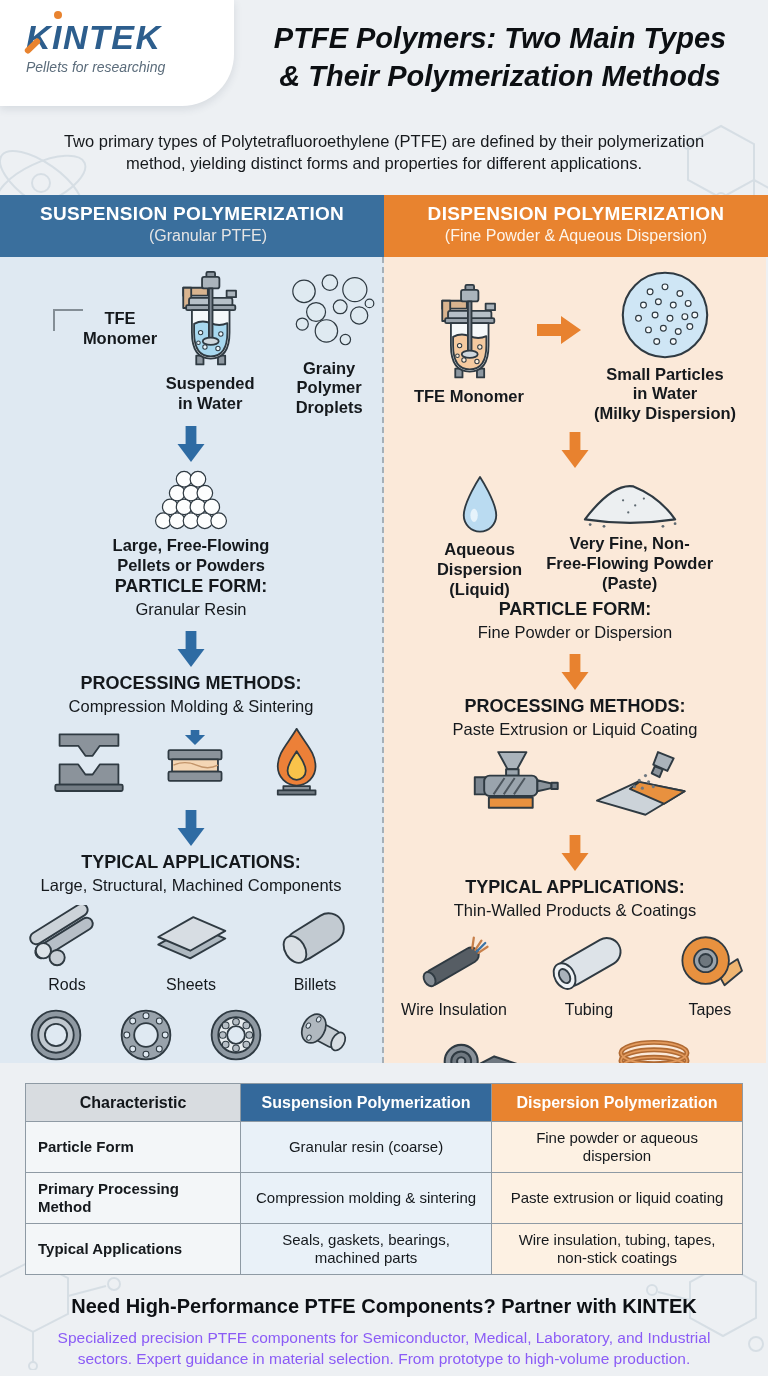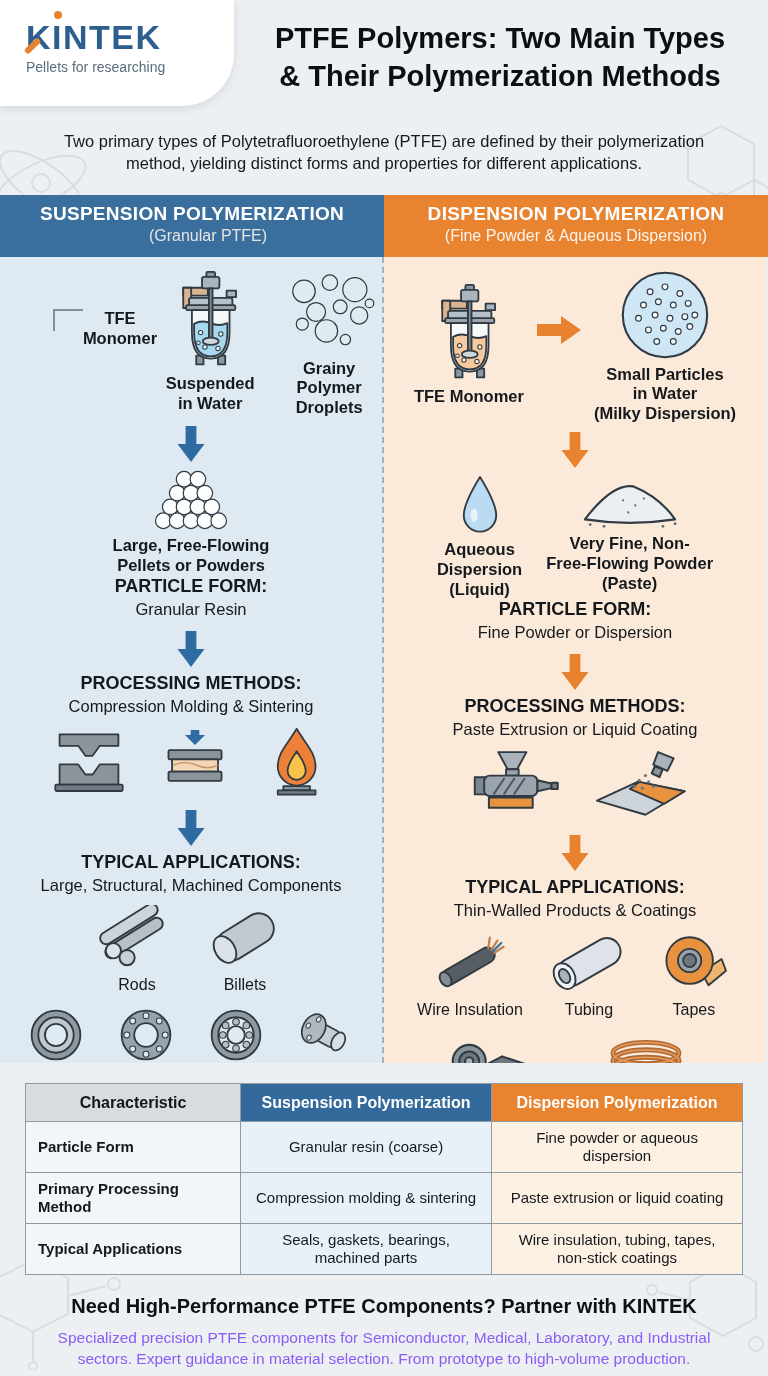--- a/index.html
+++ b/index.html
@@ -5,21 +5,21 @@
   * { margin:0; padding:0; box-sizing:border-box; }
   body { background:#d8dde1; font-family:"Liberation Sans", sans-serif; }
   .page { width:768px; height:1376px; margin:0 auto; background:#edf0f3; position:relative; overflow:hidden; color:#15191d; }
   [data-bind] { white-space:pre-line; }
 
   
   .decor { position:absolute; opacity:.35; z-index:0; }
   .z { position:relative; z-index:1; }
 
   
-  .header { height:112px; position:relative; }
+  .header { height:112px; position:relative;font-style:italic; }
   .logo-card { position:absolute; left:0; top:0; width:234px; height:106px; background:#ffffff; border-bottom-right-radius:52px; box-shadow:0 3px 8px rgba(40,60,80,.12); padding:20px 0 0 26px; z-index:2; }
   .brand { font-size:34px; font-weight:800; color:#2d5e8d; letter-spacing:1.5px; position:relative; display:inline-block; line-height:1; }
   .brand .i-dot { position:relative; }
   .brand .i-dot::after { content:""; position:absolute; top:-7px; left:50%; transform:translateX(-50%); width:8px; height:8px; border-radius:50%; background:#e8832f; }
   .k-slash { position:absolute; left:-3px; bottom:5px; width:19px; height:6px; background:#e8832f; transform:rotate(-44deg); border-radius:3px; }
   .tagline { font-size:14px; color:#5b6c7b; margin-top:5px; }
   .main-title { position:absolute; left:244px; top:20px; width:512px; text-align:center; font-size:29px; line-height:1.3; font-weight:800; color:#0c0f12; }
 
   .intro { padding:18px 38px 12px; text-align:center; font-size:16.5px; line-height:1.35; color:#16191c; }
 
@@ -44,21 +44,21 @@
   .monomer { display:flex; flex-direction:row; margin-right:2px; margin-top:-26px; }
   .elbow { width:30px; height:22px; border-left:2px solid #848e96; border-top:2px solid #848e96; margin-left:56px; margin-bottom:3px; }
   .m-label { font-weight:700; font-size:16.5px; text-align:center; line-height:1.2; }
 
   .arrow-row { display:flex; justify-content:center; margin:8px 0 6px; }
   .sec { text-align:center; font-weight:800; font-size:18px; }
   .sec-val { text-align:center; font-size:16.5px; margin-top:3px; }
   .icon-caption { text-align:center; font-size:16.5px; font-weight:700; line-height:1.2; margin-top:4px; }
 
   .proc-icons { display:flex; justify-content:center; align-items:flex-end; gap:26px; margin-top:10px; }
-  .apps { display:flex; justify-content:center; align-items:flex-start; gap:22px; margin-top:10px; }
+  .apps { display:flex; justify-content:center; align-items:flex-start; gap:38px; margin-top:10px; }
   .apps.tight { gap:12px; }
   .app { text-align:center; min-width:78px; }
   .app .lbl { font-size:16px; line-height:1.15; margin-top:3px; }
   .outputs { display:flex; justify-content:center; align-items:flex-start; gap:24px; margin-top:6px; }
   .outputs .lbl { font-size:16.5px; font-weight:700; line-height:1.2; margin-top:4px; text-align:center; }
 
   
   svg .ln * { stroke:#2f3a42; stroke-width:2.5px; stroke-linejoin:round; stroke-linecap:round; }
   svg .ns, svg .ns * { stroke:none; }
   svg .thin * { stroke:#2f3a42; stroke-width:1.4px; }
@@ -282,20 +282,29 @@
             <g class="ln">
               <g transform="rotate(-32 55 42)">
                 <rect x="12" y="14" width="86" height="16" rx="8" fill="#ccd3d9"></rect>
                 <rect x="8" y="33" width="86" height="16" rx="8" fill="#b7bfc7"></rect>
               </g>
               <circle cx="24" cy="60" r="10" fill="#dde3e8"></circle>
               <circle cx="42" cy="69" r="10" fill="#c8cfd6"></circle>
             </g>
           </svg>
           <div class="lbl" data-bind="columns.suspension.apps_row1.0.label">Rods</div>
+        </div>
+        <div class="app">
+          <svg width="86" height="64" viewBox="0 0 110 84">
+            <g class="ln">
+              <polygon points="12,52 58,26 100,44 54,70" fill="#aeb8c0"></polygon>
+              <polygon points="12,42 58,16 100,34 54,60" fill="#d7dde3"></polygon>
+            </g>
+          </svg>
+          <div class="lbl" data-bind="columns.suspension.apps_row1.1.label">Sheets</div>
         </div>
         <div class="app">
           <svg width="86" height="64" viewBox="0 0 110 84">
             <g class="ln" transform="rotate(-32 55 42)">
               <rect x="14" y="22" width="82" height="40" rx="20" fill="#c2cad1"></rect>
               <ellipse cx="24" cy="42" rx="13" ry="19" fill="#dbe1e6"></ellipse>
             </g>
           </svg>
           <div class="lbl" data-bind="columns.suspension.apps_row1.2.label">Billets</div>
         </div>

